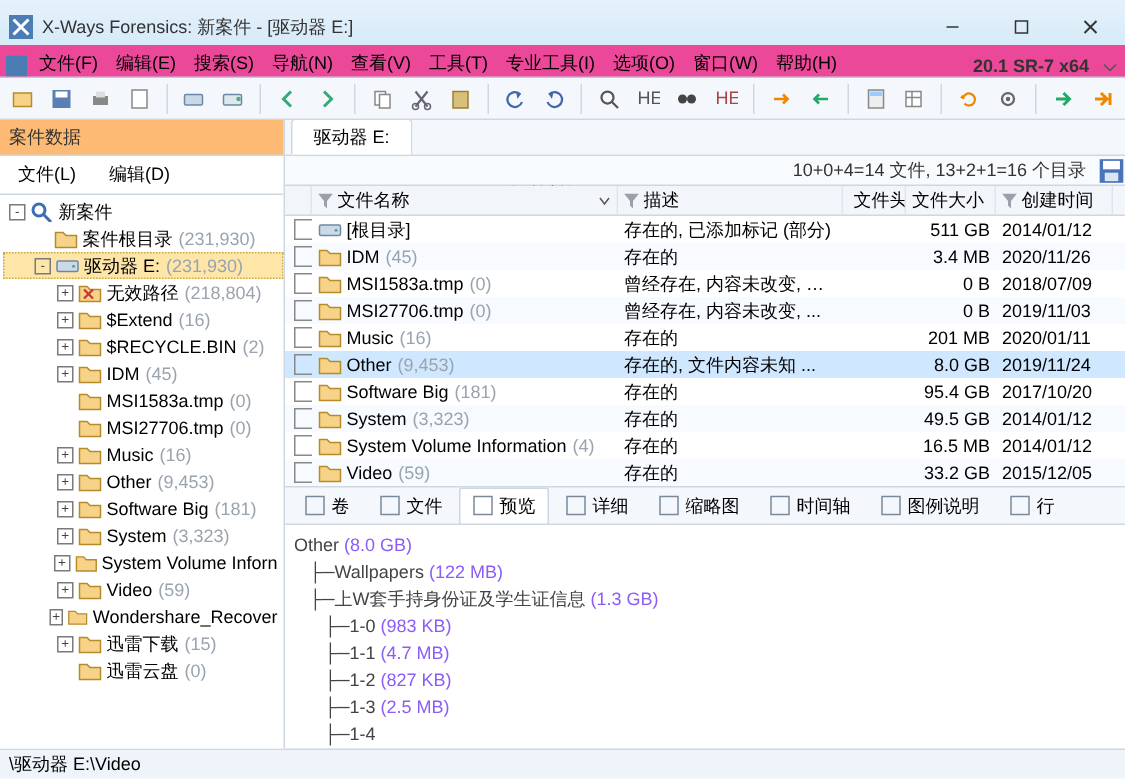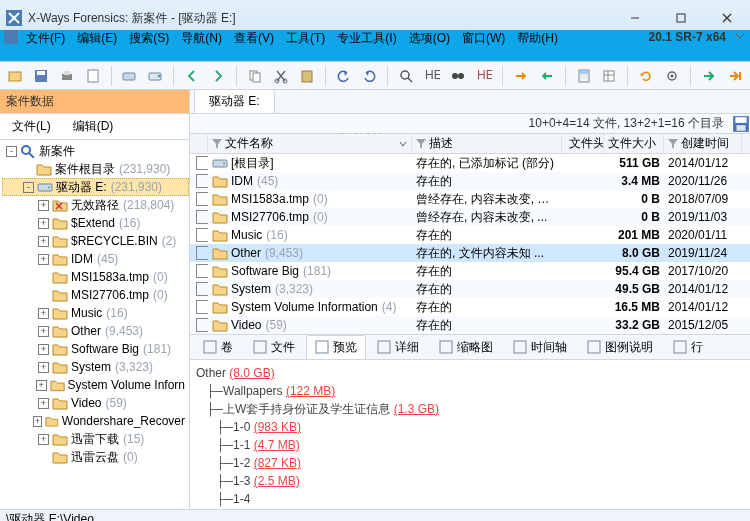--- a/index.html
+++ b/index.html
@@ -1,21 +1,21 @@
 <!DOCTYPE html>
 <html><head>
 <meta charset="utf-8">
 <style>
 * { margin: 0; padding: 0; box-sizing: border-box; font-family: "Microsoft YaHei", "SimSun", Arial, sans-serif; font-size: 12px; }
 html, body { width: 750px; height: 521px; overflow: hidden; background: #fff; }
 .titlebar { height: 30px; background: linear-gradient(#e6f2fb,#d6eaf8); display: flex; align-items: center; padding: 6px 0 0 6px; color: #333; }
 .titlebar .ticon { width: 16px; height: 16px; margin-right: 6px; }
 .titlebar .title { flex: 1; }
 .titlebar .winbtn { width: 46px; height: 30px; display: flex; align-items: center; justify-content: center; color: #444; }
-.menubar { height: 32px; background: #0ea5e9; display: flex; align-items: flex-start; border-bottom: 1px solid #bcd; padding: 0 4px; gap: 2px; }
+.menubar { height: 22px; background: #ec4899; display: flex; align-items: flex-end; border-bottom: 1px solid #bcd; padding: 0 4px; gap: 2px; }
 .menuitem { padding: 2px 6px; white-space: nowrap; }
 .menubar .spacer { flex: 1; }
 .menubar .ver { padding-right: 6px; color: #333; font-weight: bold; }
 .toolbar { height: 28px; background: #f4f8fc; border-bottom: 1px solid #cfd8e0; display: flex; align-items: center; padding: 0 4px; gap: 4px; }
 .tbtn { width: 22px; height: 22px; display: flex; align-items: center; justify-content: center; border: 1px solid transparent; border-radius: 2px; }
 .tsep { width: 1px; height: 20px; background: #cfd8e0; margin: 0 3px; }
 .main { display: flex; height: calc(521px - 30px - 24px - 28px - 20px); }
 .sidebar { width: 190px; border-right: 1px solid #cfd8e0; display: flex; flex-direction: column; background: #fff; }
 .sidehdr { background: #fdba74; border-bottom: 1px solid #cfd8e0; padding: 3px 6px; color: #333; }
 .sidemenu { border-bottom: 1px solid #cfd8e0; padding: 2px 6px; display: flex; gap: 10px; }
@@ -35,31 +35,31 @@
 .infoline .mid { flex:1; text-align: center; color: #6a6f75; padding-right: 10px; margin-top: 32px; }
 .infoline .right { padding-right: 4px; color: #333; }
 .infoline .save { width: 18px; height: 18px; margin-left: 4px; }
 .listhdr { height: 20px; display: flex; background: #f2f6fa; border-bottom: 1px solid #cfd8e0; }
 .lh { display: flex; align-items: center; padding: 0 4px; border-right: 1px solid #dfe5eb; overflow: hidden; white-space: nowrap; }
 .lh .flt { width: 10px; height: 10px; margin-right: 3px; opacity: .6; }
 .lh.r { justify-content: flex-end; }
 .list { overflow: auto; }
 .row { height: 18px; display: flex; align-items: center; }
 .cell { padding: 0 4px; overflow: hidden; white-space: nowrap; text-overflow: ellipsis; }
-.cell.r { text-align: right; font-weight: bold; }
+.cell.r { text-align: right; }
 .row.zeb { background: #f7fbff; }
 .row .ck { width: 14px; height: 14px; border: 1px solid #888; margin: 0 2px; }
 .row.sel { background: #cfe8ff; }
 .row .name { display: flex; align-items: center; }
 .previewtabs { height: 26px; border-top: 1px solid #cfd8e0; border-bottom: 1px solid #cfd8e0; background: #f4f8fc; display: flex; align-items: center; gap: 2px; padding: 0 4px; }
 .ptab { display: flex; align-items: center; gap: 4px; padding: 3px 8px; border: 1px solid transparent; border-radius: 2px; }
 .ptab.active { background: #fff; border-color: #cfd8e0; }
 .preview { flex: 1; overflow: auto; font-family: Consolas, monospace; font-size: 13px; padding: 4px 6px; color: #444; }
 .pl { white-space: pre; line-height: 18px; }
-.pl .g { color: #ef4444; text-decoration: underline; }
+.pl .g { color: #8b5cf6; }
 .statusbar { height: 20px; background: #eef4fa; border-top: 1px solid #cfd8e0; display: flex; align-items: center; padding: 0 6px; }
 svg { display: block; }
 </style>
 </head>
 <body>
 
 <div class="titlebar">
   <svg class="ticon" viewBox="0 0 16 16">
       <rect width="16" height="16" fill="#4a7db3"></rect>
       <path d="M3 3 L13 13 M13 3 L3 13" stroke="#fff" stroke-width="2"></path>

